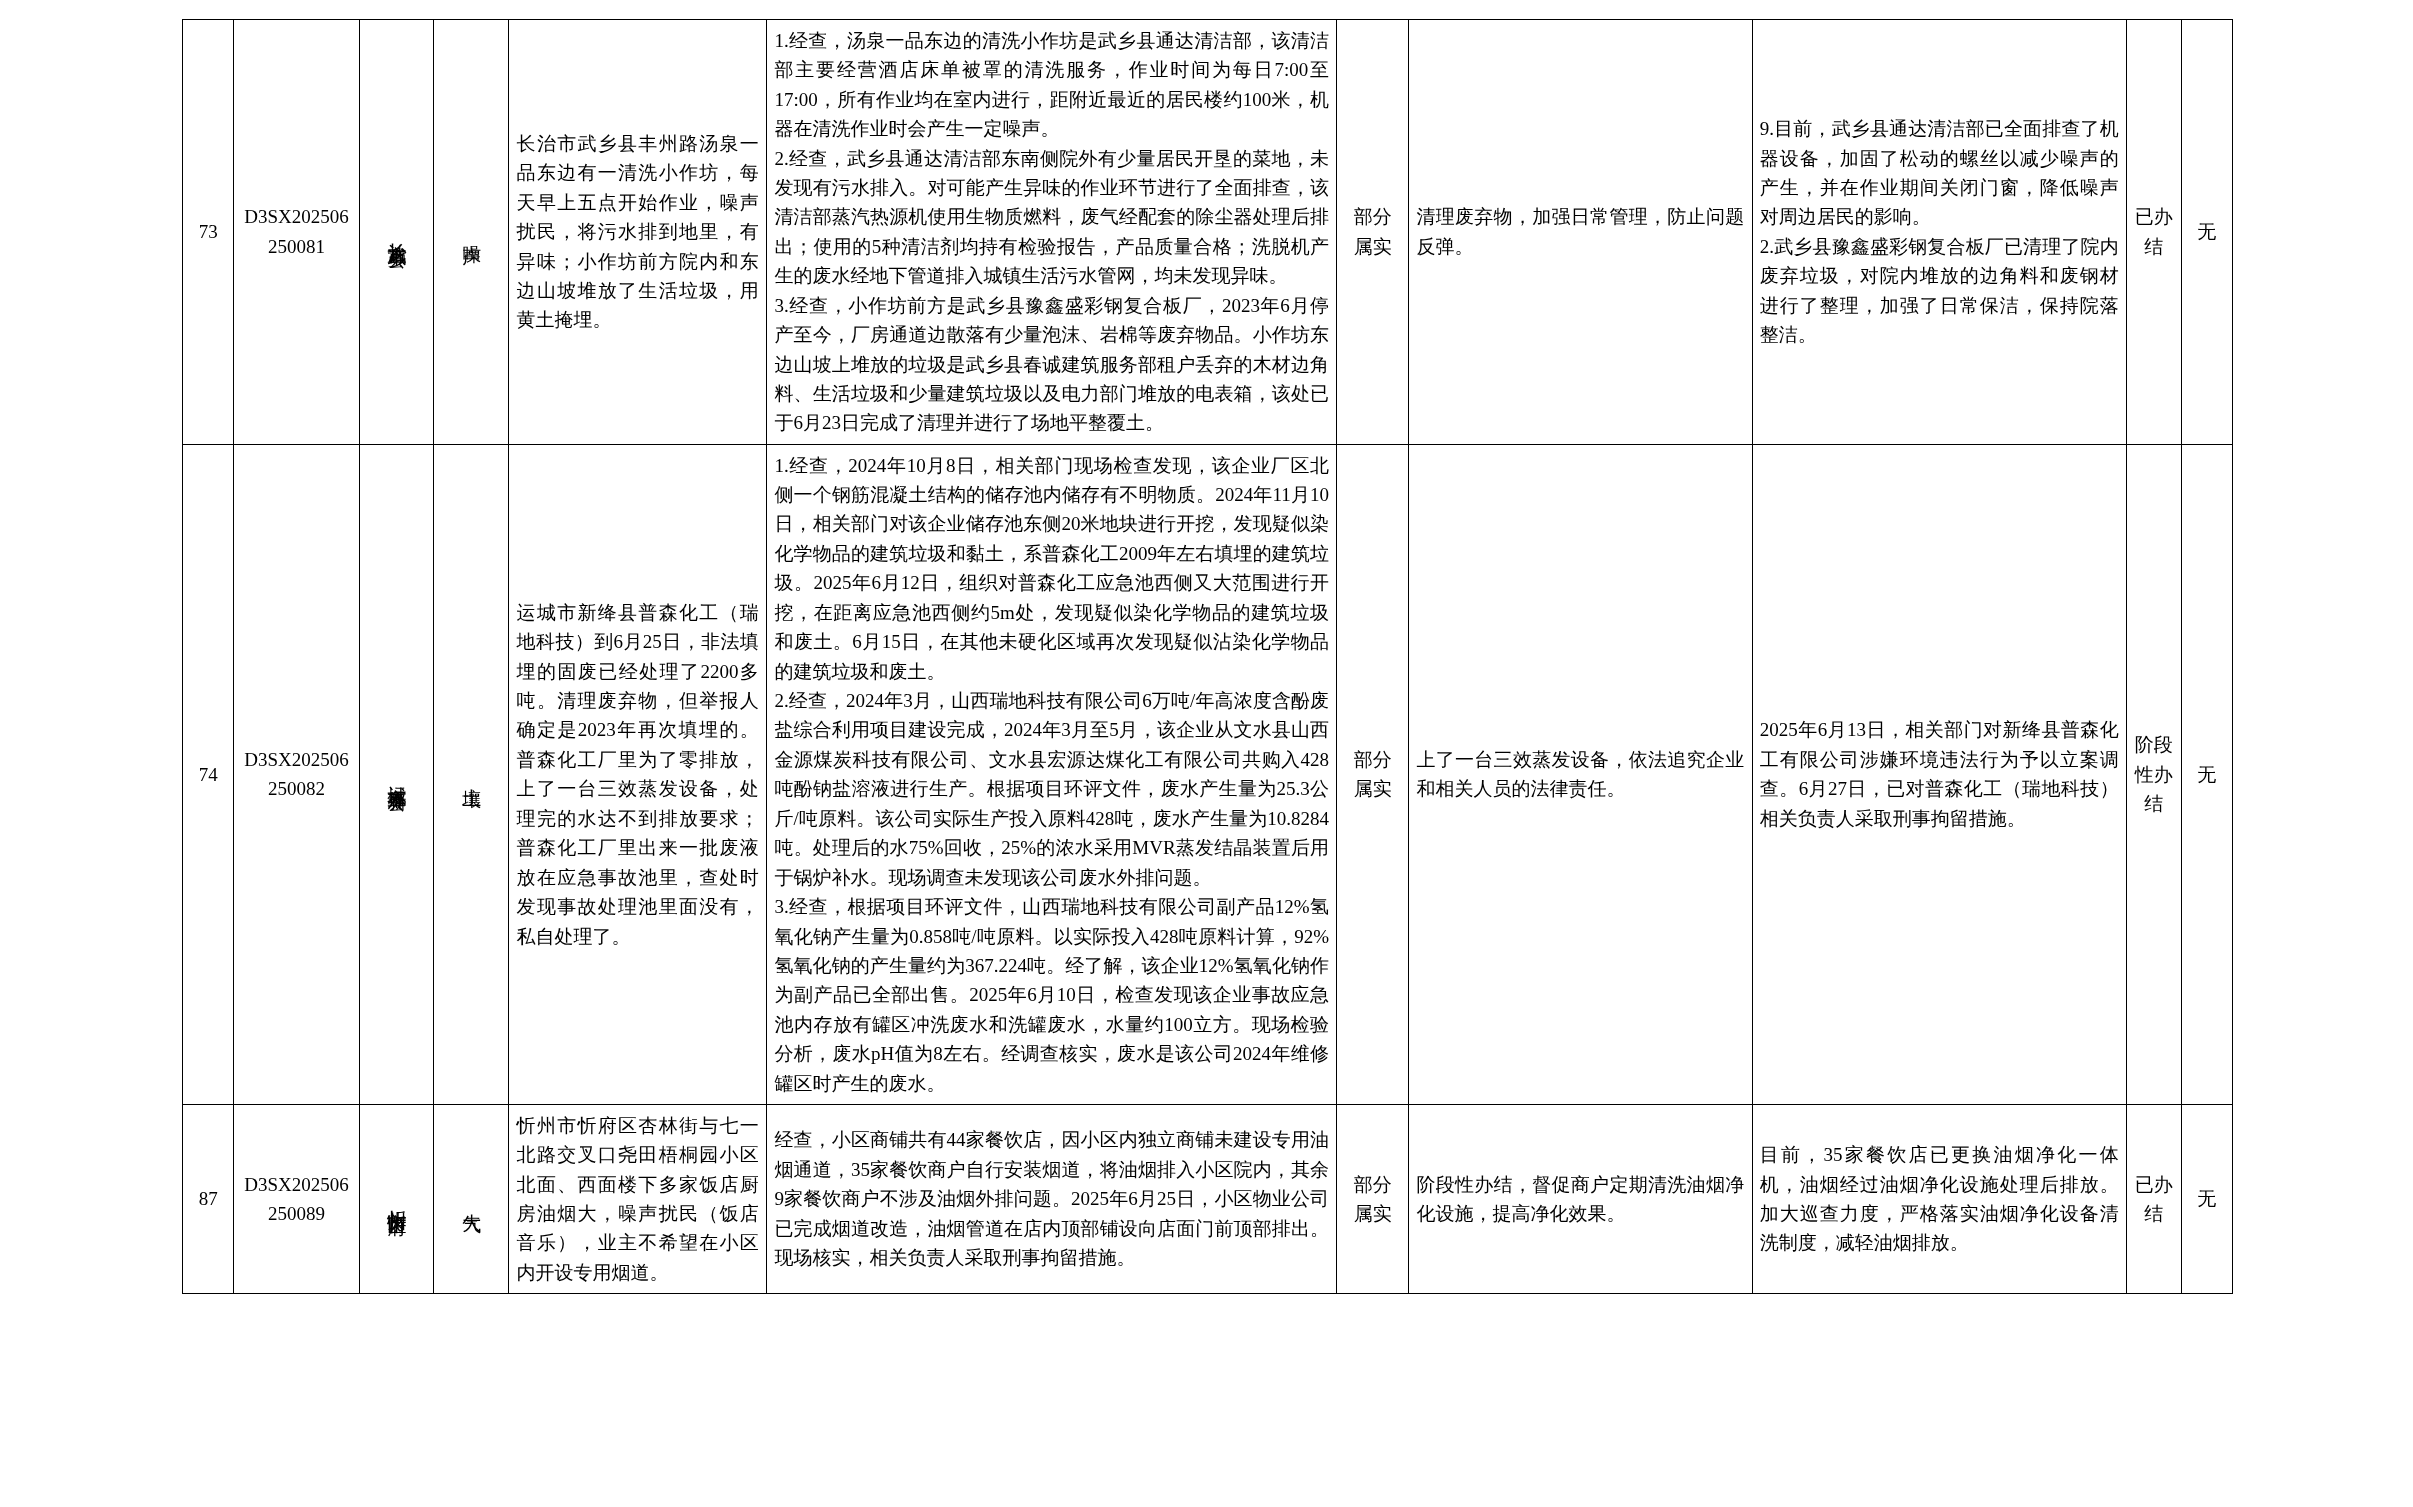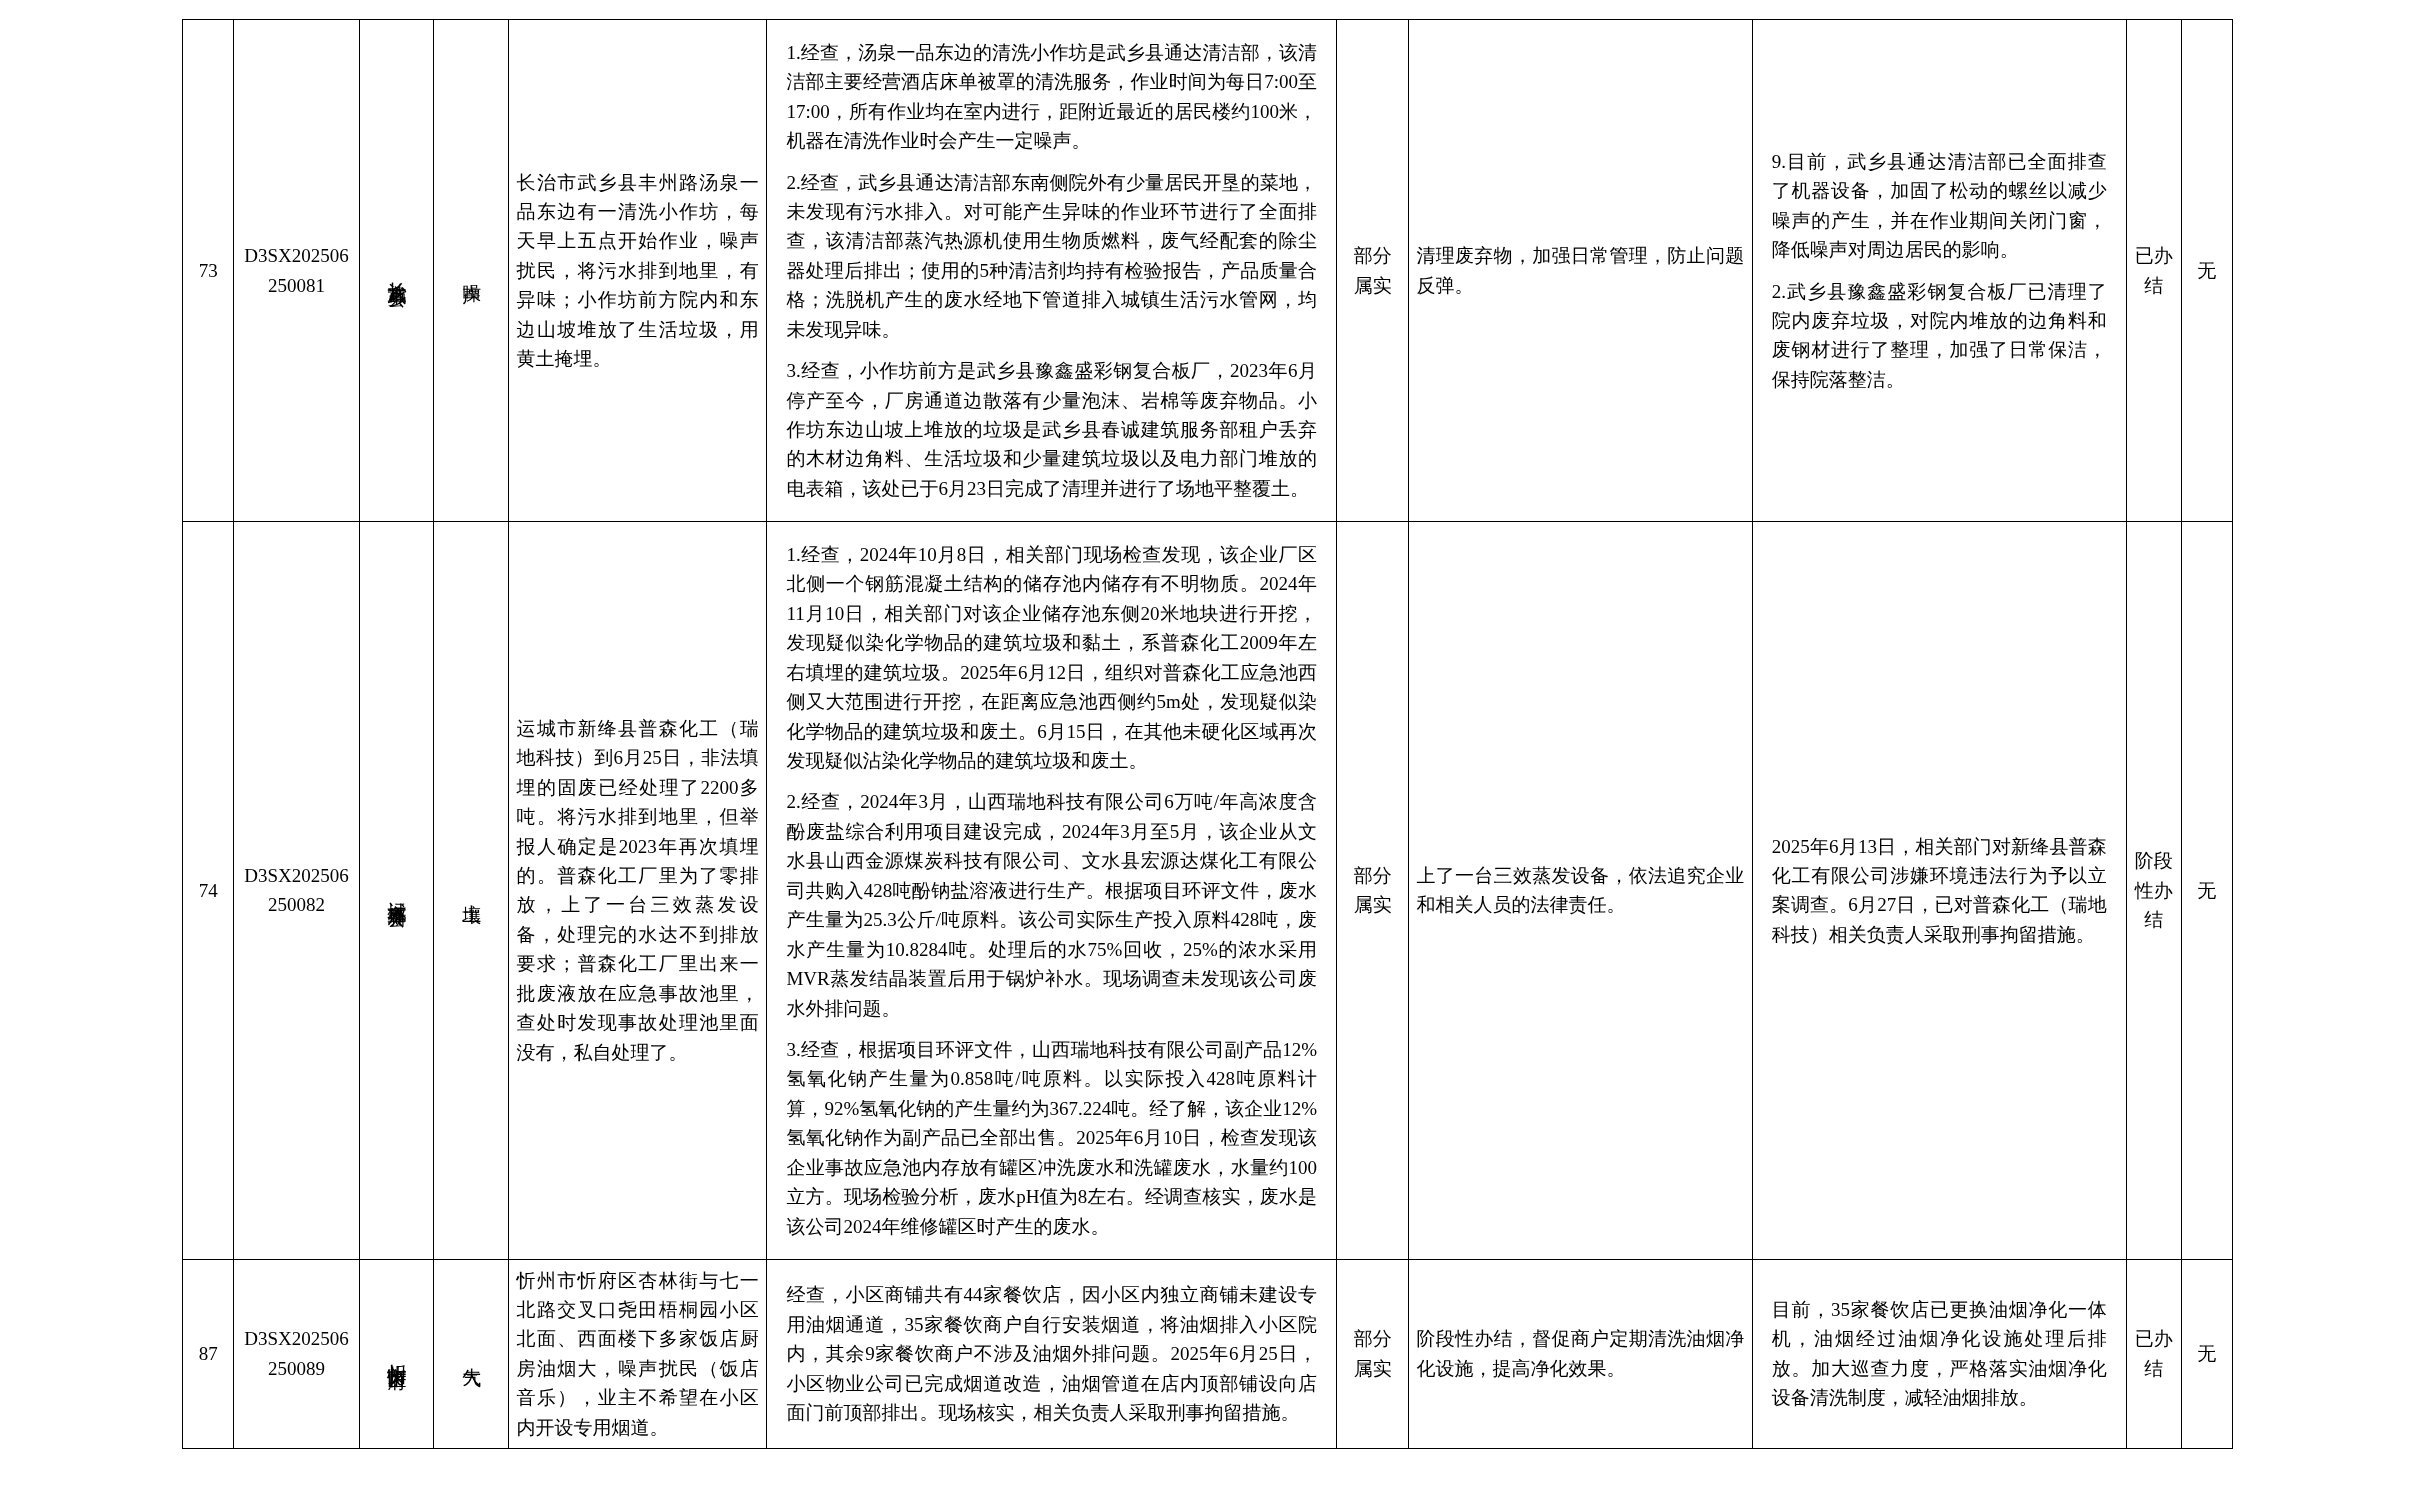--- a/index.html
+++ b/index.html
@@ -77,21 +77,21 @@
     word-break: break-all;
   }
   .desc {
     text-align: justify;
     text-align-last: left;
     vertical-align: middle;
     font-size: 19px;
     line-height: 1.6;
   }
   .invest p {
-    margin: 12px;
+    margin: 0;
     text-indent: 0;
   }
   .narrow-center {
     text-align: center;
     line-height: 1.5;
     font-size: 19px;
   }
   td.top { vertical-align: top; }
   td.mid { vertical-align: middle; }
 </style>
@@ -150,21 +150,21 @@
         <td class="mid">
           <div class="vert-wrap">
               <span class="vertical">运城市新绛县</span>
             </div>
         </td>
         <td class="mid">
           <div class="vert-wrap">
               <span class="vertical">土壤</span>
             </div>
         </td>
-        <td class="mid desc">运城市新绛县普森化工（瑞地科技）到6月25日，非法填埋的固废已经处理了2200多吨。将污水排到地里，但举报人确定是2023年再次填埋的。普森化工厂里为了零排放，上了一台三效蒸发设备，处理完的水达不到排放要求；普森化工厂里出来一批废液放在应急事故池里，查处时发现事故处理池里面没有，私自处理了。</td>
+        <td class="mid desc">运城市新绛县普森化工（瑞地科技）到6月25日，非法填埋的固废已经处理了2200多吨。清理废弃物，但举报人确定是2023年再次填埋的。普森化工厂里为了零排放，上了一台三效蒸发设备，处理完的水达不到排放要求；普森化工厂里出来一批废液放在应急事故池里，查处时发现事故处理池里面没有，私自处理了。</td>
         <td class="top cell-justify invest">
           <p>1.经查，2024年10月8日，相关部门现场检查发现，该企业厂区北侧一个钢筋混凝土结构的储存池内储存有不明物质。2024年11月10日，相关部门对该企业储存池东侧20米地块进行开挖，发现疑似染化学物品的建筑垃圾和黏土，系普森化工2009年左右填埋的建筑垃圾。2025年6月12日，组织对普森化工应急池西侧又大范围进行开挖，在距离应急池西侧约5m处，发现疑似染化学物品的建筑垃圾和废土。6月15日，在其他未硬化区域再次发现疑似沾染化学物品的建筑垃圾和废土。</p>
           <p>2.经查，2024年3月，山西瑞地科技有限公司6万吨/年高浓度含酚废盐综合利用项目建设完成，2024年3月至5月，该企业从文水县山西金源煤炭科技有限公司、文水县宏源达煤化工有限公司共购入428吨酚钠盐溶液进行生产。根据项目环评文件，废水产生量为25.3公斤/吨原料。该公司实际生产投入原料428吨，废水产生量为10.8284吨。处理后的水75%回收，25%的浓水采用MVR蒸发结晶装置后用于锅炉补水。现场调查未发现该公司废水外排问题。</p>
           <p>3.经查，根据项目环评文件，山西瑞地科技有限公司副产品12%氢氧化钠产生量为0.858吨/吨原料。以实际投入428吨原料计算，92%氢氧化钠的产生量约为367.224吨。经了解，该企业12%氢氧化钠作为副产品已全部出售。2025年6月10日，检查发现该企业事故应急池内存放有罐区冲洗废水和洗罐废水，水量约100立方。现场检验分析，废水pH值为8左右。经调查核实，废水是该公司2024年维修罐区时产生的废水。</p>
         </td>
         <td class="mid narrow-center">部分属实</td>
         <td class="mid cell-justify">上了一台三效蒸发设备，依法追究企业和相关人员的法律责任。</td>
         <td class="mid cell-justify invest">
           <p>2025年6月13日，相关部门对新绛县普森化工有限公司涉嫌环境违法行为予以立案调查。6月27日，已对普森化工（瑞地科技）相关负责人采取刑事拘留措施。</p>
         </td>

